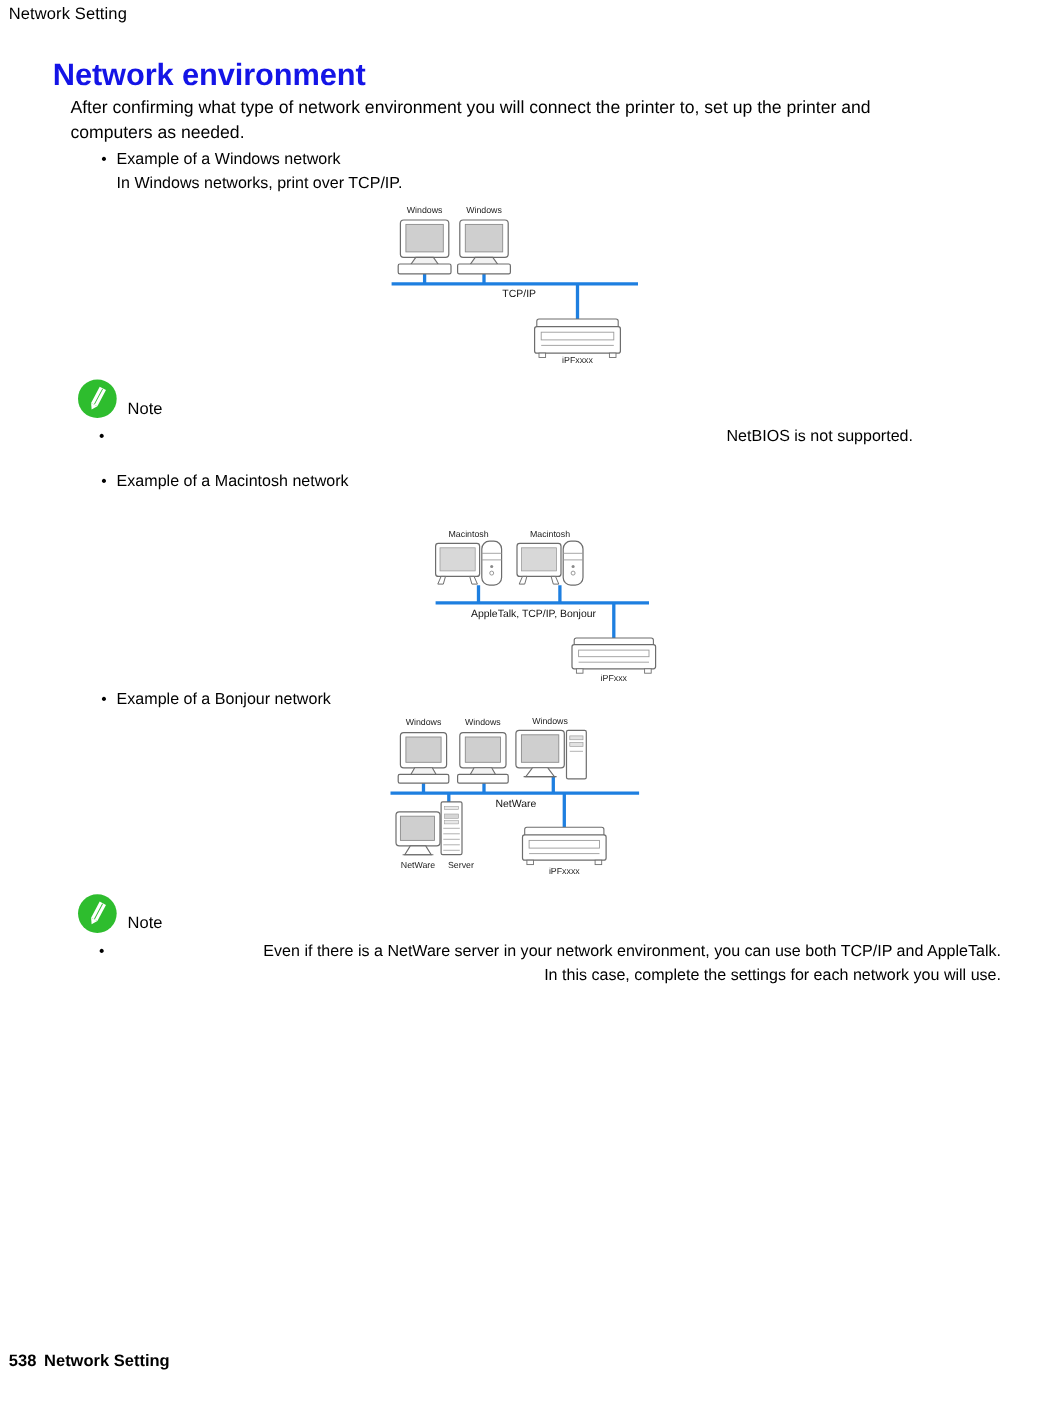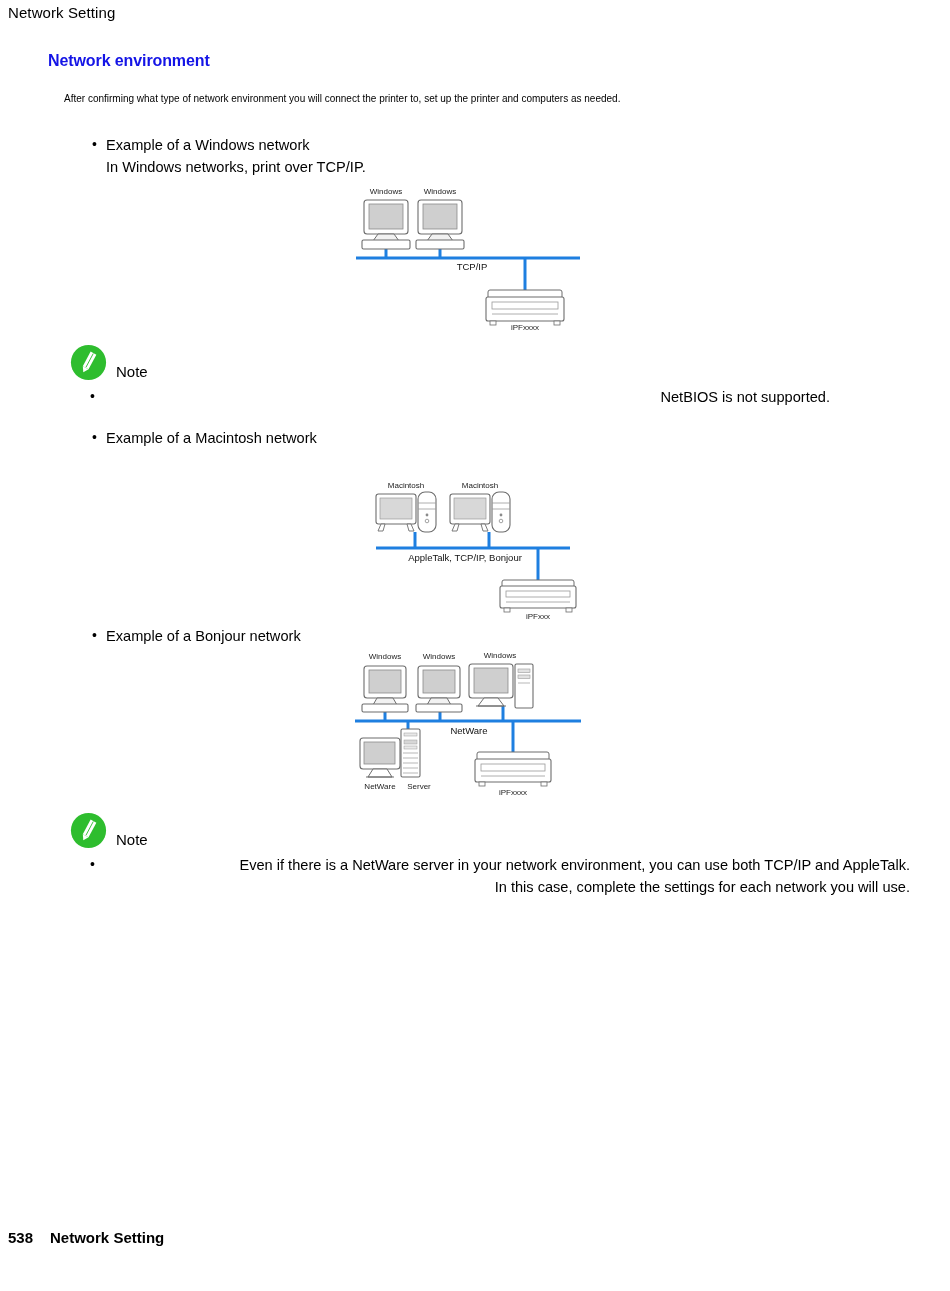--- a/index.html
+++ b/index.html
@@ -28,34 +28,34 @@
     font-size: 15px;
     letter-spacing: 0.1px;
     color: #000;
   }
 
   
   .section-heading {
     position: absolute;
     left: 48px;
     top: 52px;
-    font-size: 16px;
+    font-size: 28px;
     font-weight: bold;
     color: #1414e6;
     letter-spacing: -0.1px;
     text-align: right;
   }
 
   
   .intro {
     position: absolute;
     left: 64px;
     top: 88px;
     width: 790px;
-    font-size: 10px;
+    font-size: 16px;
     line-height: 22px;
   }
 
   .bullet-block {
     position: absolute;
     font-size: 14.6px;
     line-height: 22px;
   }
   .bullet-row {
     position: relative;
@@ -104,21 +104,21 @@
   .diagram svg { display: block; }
 
   
   .footer {
     position: absolute;
     left: 8px;
     top: 1229px;
     font-size: 15px;
     font-weight: bold;
   }
-  .footer .pg { margin-right: 17px; }
+  .footer .pg { margin-right: 7px; }
 </style>
 </head>
 <body>
 
 <div class="page">
 
   <div class="running-header">Network Setting</div>
 
   <div class="section-heading">Network environment</div>
 
@@ -191,21 +191,21 @@
     </div>
   </div>
 
   <div class="bullet-block" style="left:90px; top:427px; width:790px;">
     <div class="bullet-row">
       <span class="dot">•</span>
       <span>Example of a Macintosh network</span>
     </div>
   </div>
 
-  <div class="diagram" style="left:360px; top:476px;">
+  <div class="diagram" style="left:380px; top:476px;">
     <svg width="240" height="145" viewBox="0 0 240 145">
 
       <line x1="16" y1="72" x2="210" y2="72" stroke="#1e7fe0" stroke-width="3"></line>
       <line x1="55" y1="56" x2="55" y2="72" stroke="#1e7fe0" stroke-width="3"></line>
       <line x1="129" y1="56" x2="129" y2="72" stroke="#1e7fe0" stroke-width="3"></line>
       <line x1="178" y1="72" x2="178" y2="104" stroke="#1e7fe0" stroke-width="3"></line>
 
       <g>
         <rect x="16" y="18" width="40" height="30" rx="2.5" fill="#ffffff" stroke="#6d6d6d" stroke-width="1.1"></rect>
         <rect x="20" y="22" width="32" height="21" fill="#d8d8d8" stroke="#9a9a9a" stroke-width="0.7"></rect>

